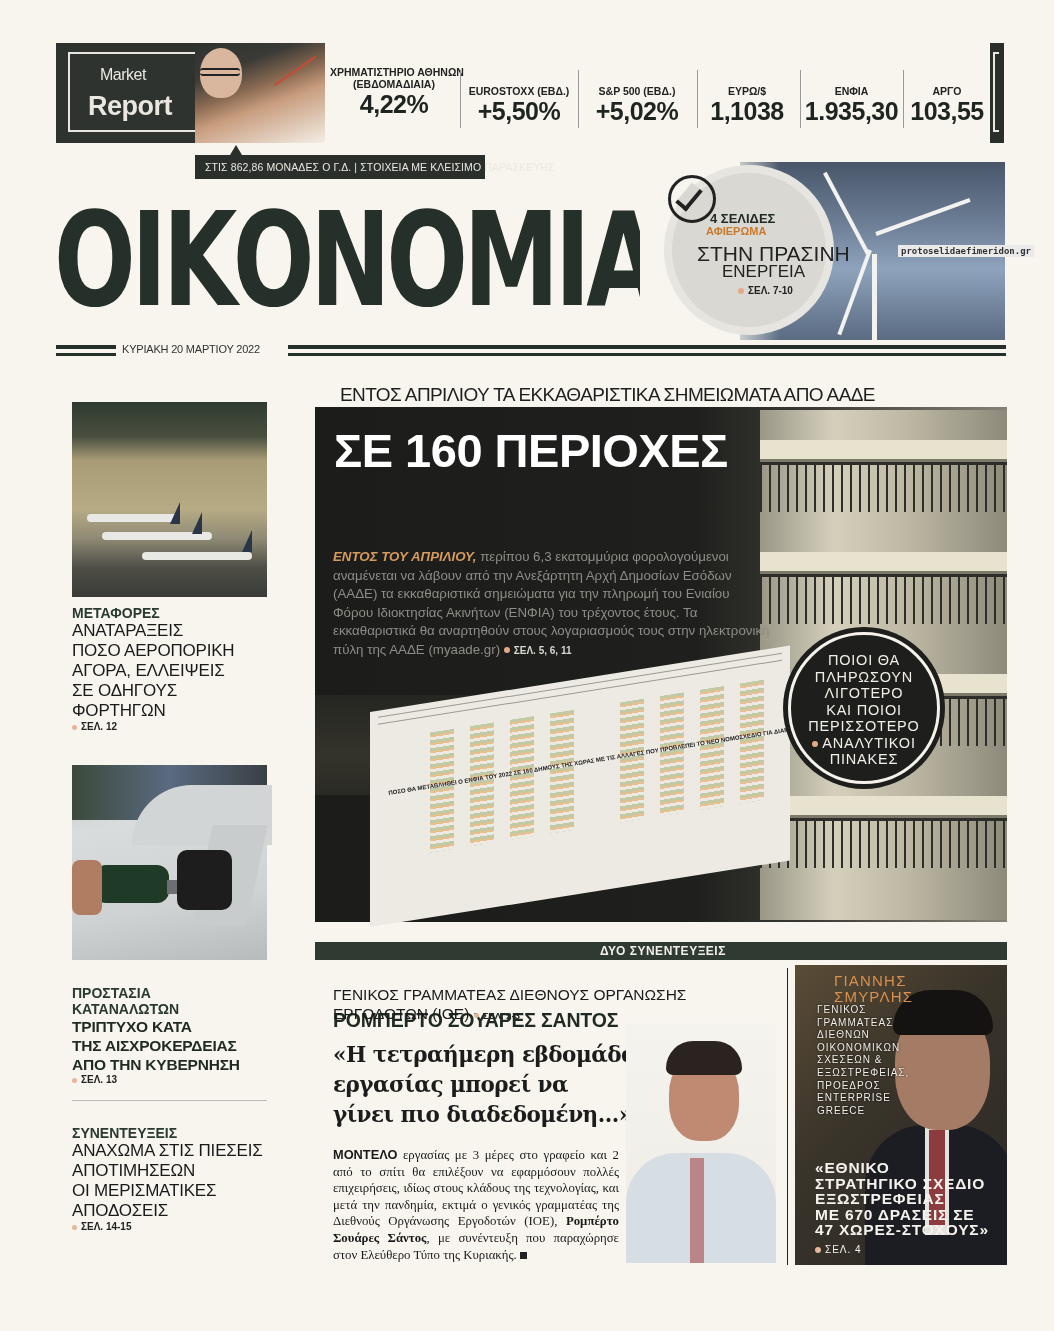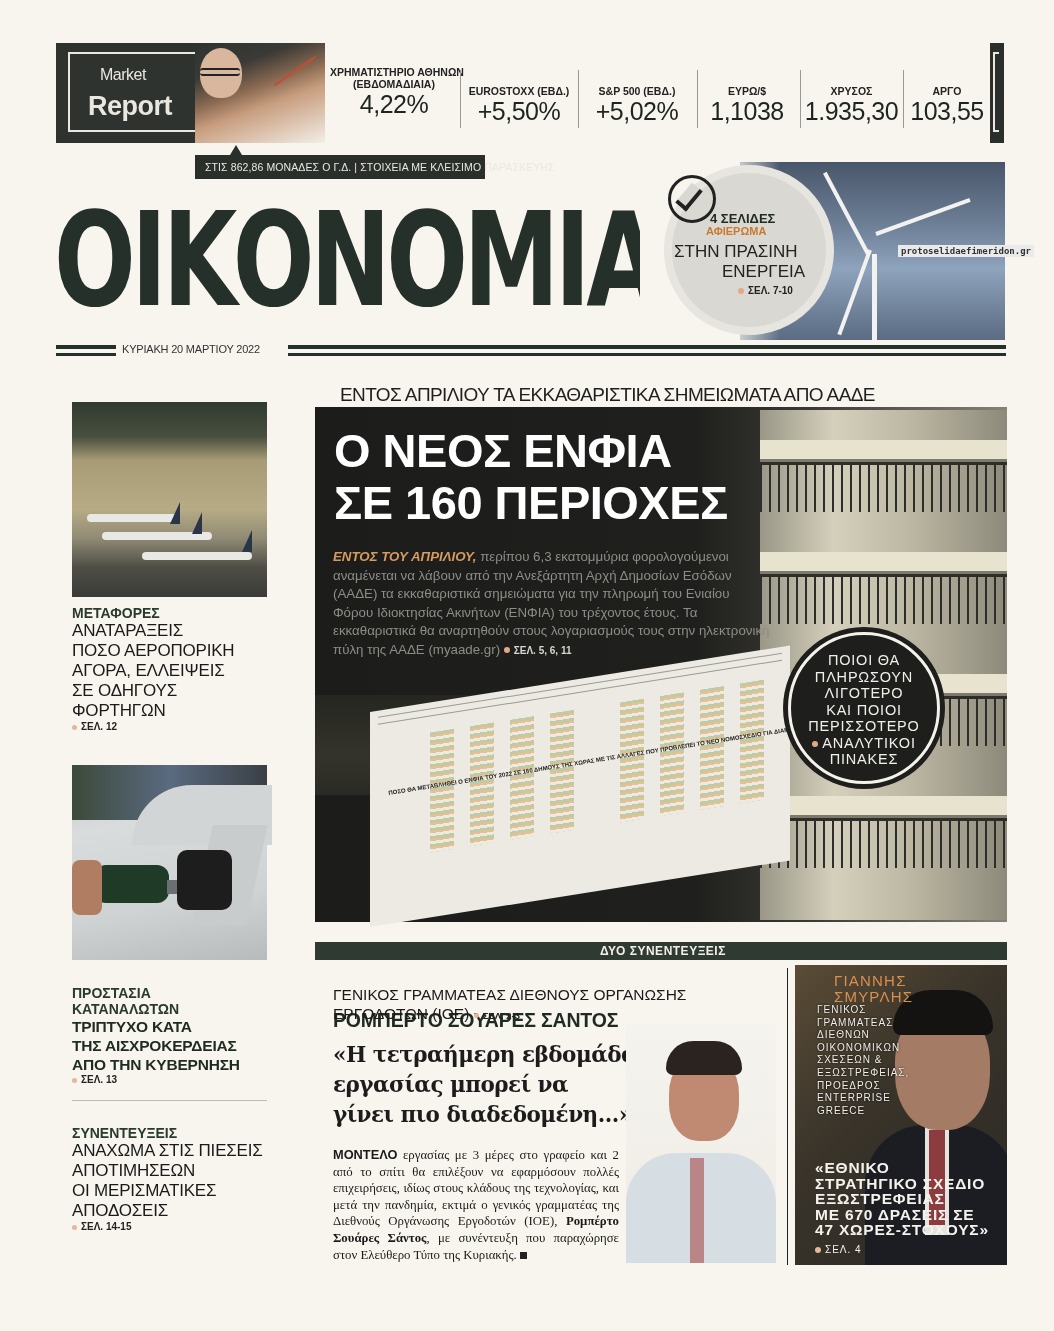--- a/index.html
+++ b/index.html
@@ -14,39 +14,39 @@
   .mr-report { left: 88px; top: 91px; color: #e9e7e0; font-size: 27px; font-weight: bold; letter-spacing: -0.5px; }
   .mr-photo { left: 195px; top: 43px; width: 130px; height: 100px; background: linear-gradient(160deg, #2e332f 0%, #3a3a36 25%, #8a6a52 45%, #c89d7e 60%, #f3eee6 100%); }
   .mr-face { left: 200px; top: 48px; width: 42px; height: 50px; border-radius: 50% 50% 45% 45%; background: #d9b79e; }
   .mr-glasses { left: 200px; top: 68px; width: 40px; height: 8px; border-top: 2px solid #222; border-bottom: 2px solid #222; border-radius: 3px; }
   .mr-arrow { left: 270px; top: 70px; width: 50px; height: 2px; background: #c64b35; transform: rotate(-35deg); }
   .mr-sub { left: 195px; top: 155px; width: 290px; height: 24px; background: #2a2f2b; color: #eae8e1; font-size: 10.5px; line-height: 24px; padding-left: 10px; white-space: nowrap; letter-spacing: 0.1px; }
   .mr-sub-notch { left: 230px; top: 145px; width: 0; height: 0; border-left: 6px solid transparent; border-right: 6px solid transparent; border-bottom: 10px solid #2a2f2b; }
 
   .ticker { top: 70px; text-align: center; }
   .ticker .lbl { font-size: 10.5px; font-weight: bold; line-height: 12px; color: #222; white-space: nowrap; }
-  .ticker .val { font-size: 25px; font-weight: normal; color: #1e2420; white-space: nowrap; letter-spacing: -0.5px; }
+  .ticker .val { font-size: 25px; font-weight: bold; color: #1e2420; white-space: nowrap; letter-spacing: -0.5px; }
   .tdiv { top: 70px; width: 1px; height: 58px; background: #999; }
   .mr-end { left: 990px; top: 43px; width: 14px; height: 100px; background: #2a2f2b; }
   .mr-end-in { left: 993px; top: 52px; width: 6px; height: 80px; border: 2px solid #eae8e1; border-right: none; }
 
   
   .masthead { left: 54px; top: 180px; font-family: "DejaVu Sans", sans-serif; font-weight: bold; font-size: 130px; line-height: 160px; color: #25302a; letter-spacing: -6px; transform: scaleX(0.74); transform-origin: left top; white-space: nowrap; }
   .rule { background: #25302a; height: 4px; }
   .date { left: 122px; top: 343px; font-size: 11px; color: #333; letter-spacing: -0.2px; }
 
   
   .wind { left: 740px; top: 162px; width: 265px; height: 178px; background: linear-gradient(180deg, #49566a 0%, #6d7f96 35%, #8ea3bc 60%, #5a6b82 100%); }
   .wind-mask { left: 640px; top: 160px; width: 140px; height: 180px; background: linear-gradient(90deg, #f7f5ee 60%, rgba(247,245,238,0) 100%); }
   .circle { left: 664px; top: 165px; width: 170px; height: 170px; border-radius: 50%; background: #d9d8d2; border: 8px solid #e6e5df; }
   .check { left: 668px; top: 175px; width: 48px; height: 48px; border: 3px solid #222; border-radius: 50%; }
   .check-mark { left: 682px; top: 184px; width: 14px; height: 26px; border-right: 4px solid #222; border-bottom: 4px solid #222; transform: rotate(40deg); background: #d9d8d2; }
   .promo-l1 { left: 710px; top: 211px; font-size: 13px; font-weight: bold; color: #1f2a22; }
   .promo-l2 { left: 706px; top: 225px; font-size: 11px; font-weight: bold; color: #c97a2e; }
-  .promo-l3 { left: 674px; top: 242px; font-size: 17px; color: #222; }
+  .promo-l3 { left: 697px; top: 242px; font-size: 21px; color: #222; }
   .promo-l4 { left: 722px; top: 262px; font-size: 17px; color: #222; }
   .promo-l5 { left: 738px; top: 285px; font-size: 10px; font-weight: bold; color: #222; }
   .dot { display: inline-block; width: 6px; height: 6px; border-radius: 50%; background: #e2a987; margin-right: 4px; vertical-align: middle; }
   .blade { background: #f2f2f0; }
   .watermark { left: 898px; top: 245px; background: #eaeaea; font-family: "DejaVu Sans Mono", monospace; font-weight: bold; font-size: 9px; color: #333; padding: 1px 3px; }
 
   
   .kicker { left: 340px; top: 384px; font-size: 19px; color: #1e1e1e; letter-spacing: -0.6px; white-space: nowrap; }
   .lead { left: 315px; top: 407px; width: 692px; height: 515px; background: linear-gradient(90deg, #1c1d1b 0%, #1f201d 55%, #3b3a35 72%, #878275 100%); overflow: hidden; }
   .building { left: 760px; top: 410px; width: 247px; height: 510px; background: linear-gradient(90deg, #9a9787 0%, #d5d0bc 30%, #bdb8a3 60%, #8e8a7b 100%); }
@@ -131,21 +131,21 @@
   <div class="lbl">S&amp;P 500 (ΕΒΔ.)</div>
   <div class="val">+5,02%</div>
 </div>
 <div class="abs tdiv" style="left:697px"></div>
 <div class="abs ticker" style="left:697px;width:100px;top:85px">
   <div class="lbl">ΕΥΡΩ/$</div>
   <div class="val">1,1038</div>
 </div>
 <div class="abs tdiv" style="left:800px"></div>
 <div class="abs ticker" style="left:800px;width:103px;top:85px">
-  <div class="lbl">ΧΡΥΣΟΣ</div>
+  <div class="lbl">ΕΝΦΙΑ</div>
   <div class="val">1.935,30</div>
 </div>
 <div class="abs tdiv" style="left:903px"></div>
 <div class="abs ticker" style="left:903px;width:88px;top:85px">
   <div class="lbl">ΑΡΓΟ</div>
   <div class="val">103,55</div>
 </div>
 <div class="abs mr-end"></div>
 <div class="abs mr-end-in"></div>
 
@@ -184,21 +184,20 @@
   <div class="railing"></div>
   <div style="height:50px"></div>
   <div class="slab"></div>
   <div class="railing"></div>
   <div style="height:50px"></div>
   <div class="slab"></div>
   <div class="railing"></div>
 </div>
 <div class="abs city"></div>
 <div class="abs headline">
-  <div>Ο ΝΕΟΣ ΕΝΦΙΑ</div>
   <div>ΣΕ 160 ΠΕΡΙΟΧΕΣ</div>
 </div>
 <div class="abs lead-body">
   <span class="lead-in">ΕΝΤΟΣ ΤΟΥ ΑΠΡΙΛΙΟΥ,</span><span> περίπου 6,3 εκατομμύρια φορολογούμενοι αναμένεται να λάβουν από την Ανεξάρτητη Αρχή Δημοσίων Εσόδων (ΑΑΔΕ) τα εκκαθαριστικά σημειώματα για την πληρωμή του Ενιαίου Φόρου Ιδιοκτησίας Ακινήτων (ΕΝΦΙΑ) του τρέχοντος έτους. Τα εκκαθαριστικά θα αναρτηθούν στους λογαριασμούς τους στην ηλεκτρονική πύλη της ΑΑΔΕ (myaade.gr) </span><span class="dot"></span><span class="ref">ΣΕΛ. 5, 6, 11</span>
 </div>
 <div class="abs table-sheet">
   <div class="tline"></div>
     <div class="tline"></div>
   <div class="col" style="left:60px"></div>
     <div class="col" style="left:100px"></div>

